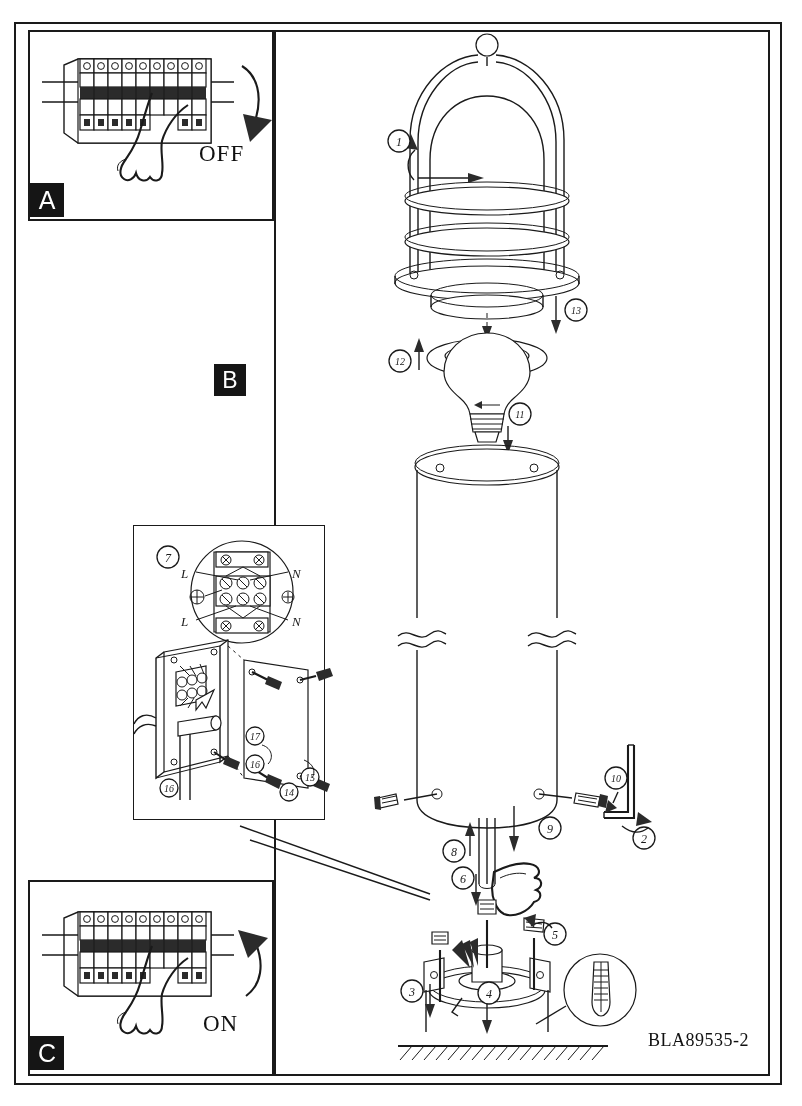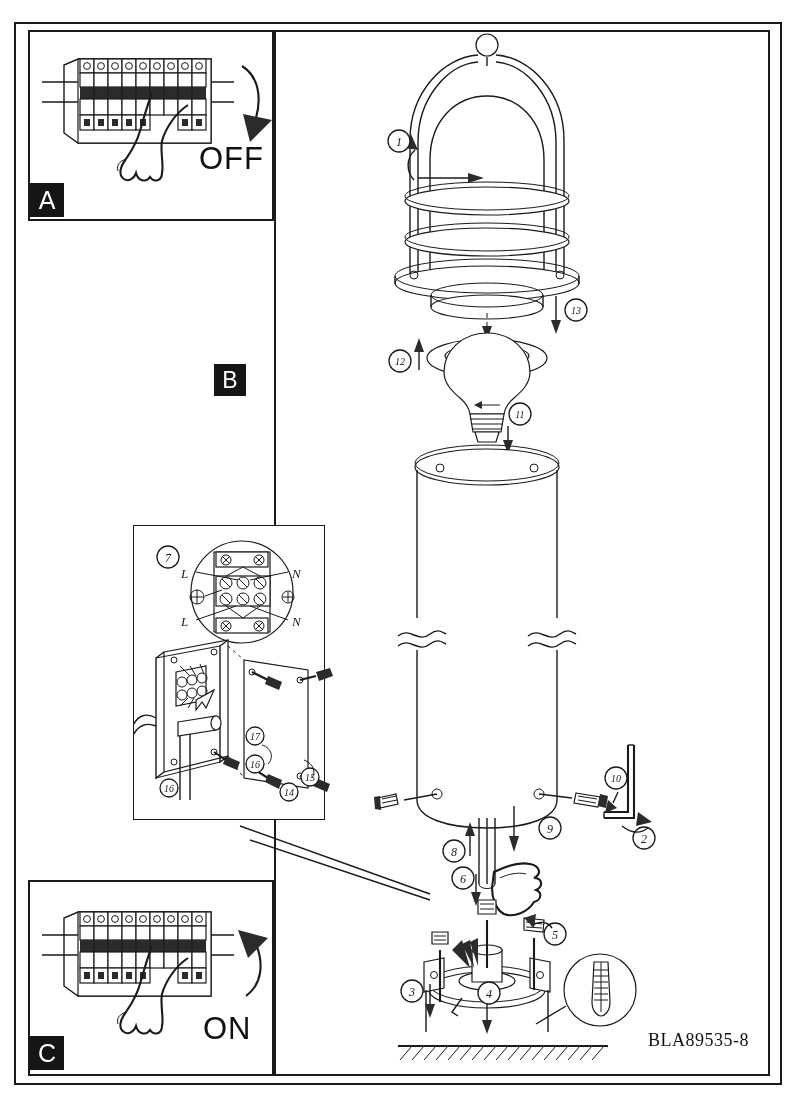--- a/index.html
+++ b/index.html
@@ -12,21 +12,21 @@
   #panel-a{left:28px;top:30px;width:246px;height:191px;}
   #panel-c{left:28px;top:880px;width:246px;height:196px;}
   #panel-b{left:274px;top:30px;width:496px;height:1046px;border-width:2px;}
   #panel-wiring{left:133px;top:525px;width:192px;height:295px;border-width:1.5px;}
   .badge{position:absolute;width:34px;height:34px;background:#151515;
          color:#fff;font-family:"Liberation Sans",sans-serif;font-size:25px;
          line-height:34px;text-align:center;font-weight:400;}
   #badge-a{left:30px;top:183px;}
   #badge-c{left:30px;top:1036px;}
   #badge-b{left:214px;top:364px;width:32px;height:32px;line-height:32px;font-size:23px;}
-  .word{position:absolute;font-family:Liberation Sans, sans-serif;font-size:31px;letter-spacing:1px;}
+  .word{position:absolute;font-family:Liberation Serif, serif;font-size:23px;letter-spacing:1px;}
   #word-off{left:199px;top:141px;}
   #word-on{left:203px;top:995px;margin-top:16px;}
   #part-code{position:absolute;left:648px;top:1030px;font-size:18px;letter-spacing:0.5px;
              font-family:"Liberation Serif",serif;}
   svg{position:absolute;left:0;top:0;overflow:visible;}
   .ln{fill:none;stroke:#1a1a1a;stroke-width:1.4;}
   .ln-t{fill:none;stroke:#1a1a1a;stroke-width:1;}
   .ln-h{fill:none;stroke:#1a1a1a;stroke-width:2.1;}
   .fl-d{fill:#2b2b2b;stroke:none;}
   .fl-w{fill:#ffffff;stroke:#1a1a1a;stroke-width:1.2;}
@@ -609,15 +609,15 @@
     <g>
       <circle class="cal-c" cx="289" cy="792" r="9"></circle>
       <text class="cal-t-s" x="289" y="796" text-anchor="middle">14</text>
     </g>
     <g>
       <circle class="cal-c" cx="169" cy="788" r="9"></circle>
       <text class="cal-t-s" x="169" y="792" text-anchor="middle">16</text>
     </g>
   </svg>
 
-  <div id="part-code">BLA89535-8</div>
+  <div id="part-code">BLA89535-2</div>
 
 </div>
 
 </body></html>

